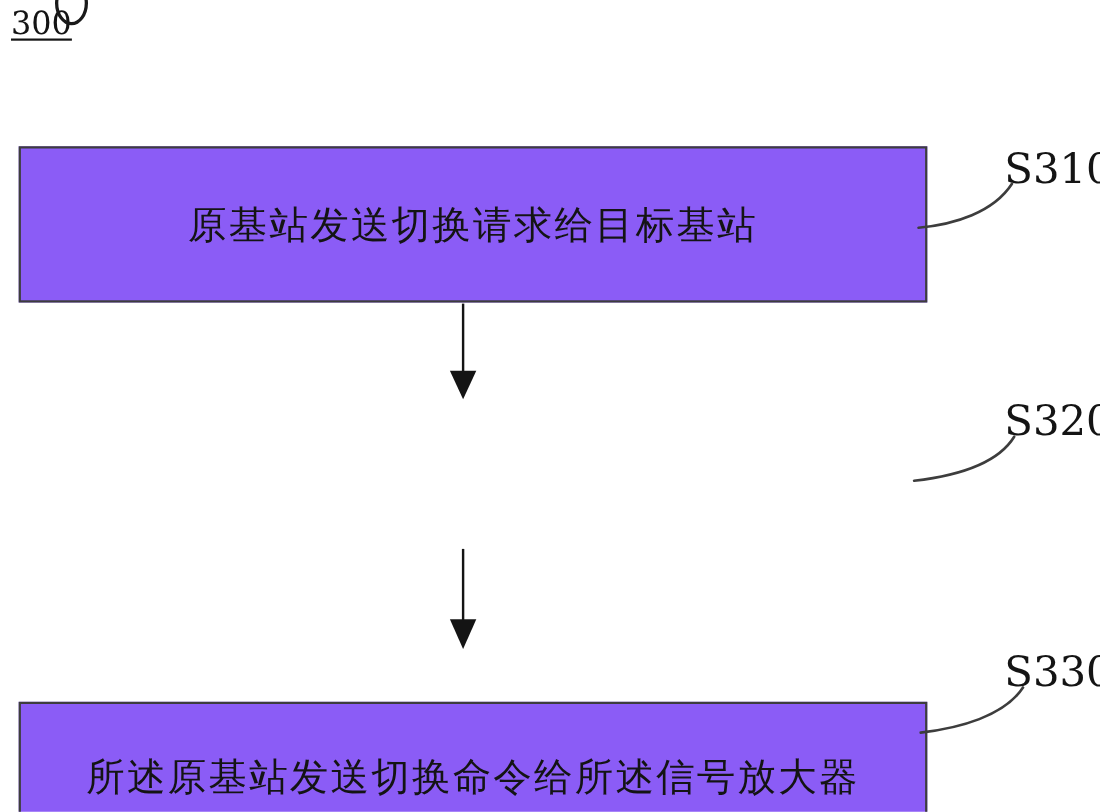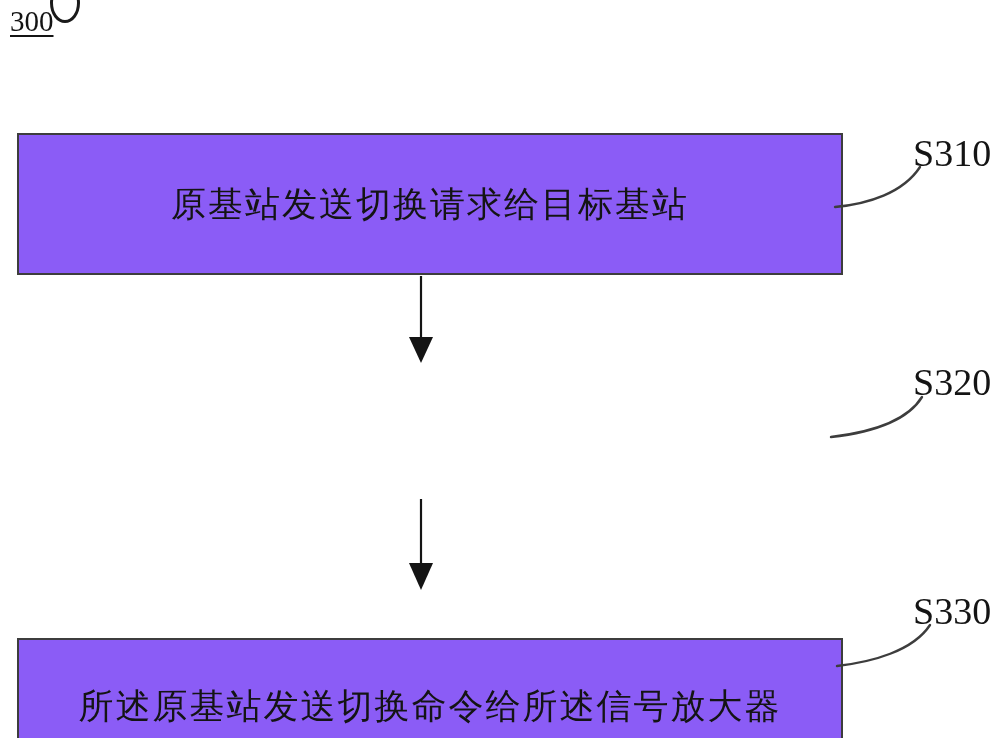--- a/index.html
+++ b/index.html
@@ -9,21 +9,21 @@
     --bg-color:#ffffff;
   }
   html,body{margin:0;padding:0;}
   body{
     width:1000px;height:738px;
     background:var(--bg-color);
     font-family:"DejaVu Serif","Liberation Serif",serif;
   }
   .canvas{
     position:relative;width:1000px;height:738px;
-    overflow:hidden;background:var(--bg-color);font-family:Liberation Serif, serif;
+    overflow:hidden;background:var(--bg-color);
   }
   .fig-number{
     position:absolute;left:10px;top:6px;
     font-size:29px;line-height:1.1;color:var(--text-color);
     text-decoration:underline;
     text-underline-offset:4px;
     text-decoration-thickness:2px;
   }
   .clip-artifact{
     position:absolute;left:50px;top:-17px;

